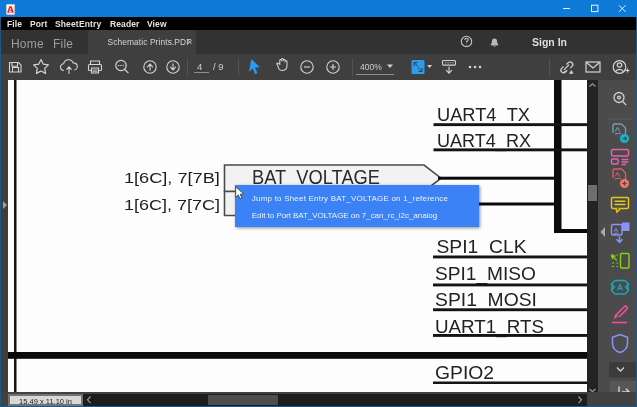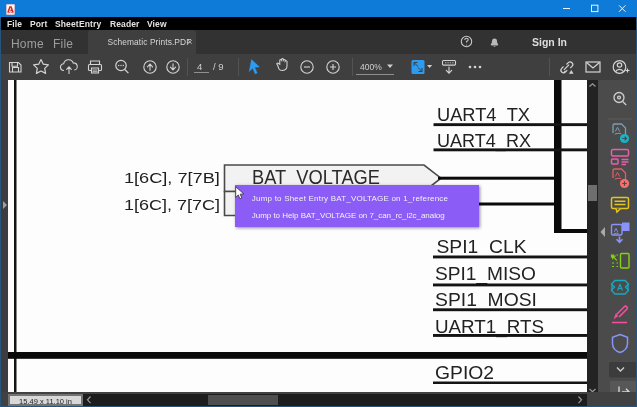--- a/index.html
+++ b/index.html
@@ -32,21 +32,21 @@
   #statusbar{left:0;top:392px;width:637px;height:15px;background:#414141;}
   #sizebox{left:8px;top:393.5px;width:75px;height:12.5px;background:#d8d8d8;border:2px solid #737373;
            color:#1c1c1c;font-size:7.5px;text-align:center;line-height:11px;}
   #hscroll{left:83px;top:393.5px;width:504px;height:12.5px;background:#1d1d1d;}
   #hthumb{left:208px;top:394.5px;width:70px;height:10.5px;background:#4e4e4e;}
   
   #brd-l{left:0;top:17px;width:1px;height:390px;background:#26567e;}
   #brd-r{left:636px;top:17px;width:1px;height:390px;background:#26567e;}
   #brd-b{left:0;top:405.5px;width:637px;height:1.5px;background:#26567e;}
   
-  #tooltip{left:235.3px;top:185.4px;width:243.3px;height:41.2px;background:#8b5cf6;color:#f2f2f2;
+  #tooltip{left:235.3px;top:185.4px;width:243.3px;height:41.2px;background:#3b82f6;color:#f2f2f2;
            font-size:8px;box-shadow:1px 1px 3px rgba(0,0,0,0.45);text-decoration:underline;}
   #tooltip div{position:absolute;left:16.5px;white-space:nowrap;}
 </style>
 </head>
 <body>
 <div id="win">
 
   <div class="abs" id="titlebar"></div>
   <svg class="abs" style="left:6px;top:3.5px" width="9" height="11" viewBox="0 0 9 11">
     <rect x="0.3" y="0.3" width="8.4" height="10.4" rx="1" fill="#fcf4f2" stroke="#e8b0ab" stroke-width="0.5"></rect>
@@ -334,21 +334,21 @@
   <div class="abs" id="hthumb"></div>
   <svg class="abs" style="left:84px;top:395px" width="10" height="10" viewBox="0 0 10 10">
     <path d="M6.5 1.5 l-3 3.3 3 3.3" stroke="#9a9a9a" stroke-width="1.2" fill="none"></path>
   </svg>
   <svg class="abs" style="left:575px;top:395px" width="10" height="10" viewBox="0 0 10 10">
     <path d="M3.5 1.5 l3 3.3 -3 3.3" stroke="#9a9a9a" stroke-width="1.2" fill="none"></path>
   </svg>
 
   <div class="abs" id="tooltip">
     <div style="top:9px;letter-spacing:0.21px">Jump to Sheet Entry BAT_VOLTAGE on 1_reference</div>
-    <div style="top:25.8px;letter-spacing:-0.04px">Jump to Help BAT_VOLTAGE on 7_can_rc_i2c_analog</div>
+    <div style="top:25.8px;letter-spacing:-0.04px">Edit to Port BAT_VOLTAGE on 7_can_rc_i2c_analog</div>
   </div>
 
   <svg class="abs" style="left:235px;top:185.5px" width="10" height="15" viewBox="0 0 10 15">
     <path d="M0.7 0.7 v10.6 l2.6 -2.4 1.6 3.9 1.9 -0.8 -1.6 -3.8 3.6 -0.3 z" fill="#fff" stroke="#333" stroke-width="0.8"></path>
   </svg>
 
   <div class="abs" id="brd-l"></div>
   <div class="abs" id="brd-r"></div>
   <div class="abs" id="brd-b"></div>
 </div>

